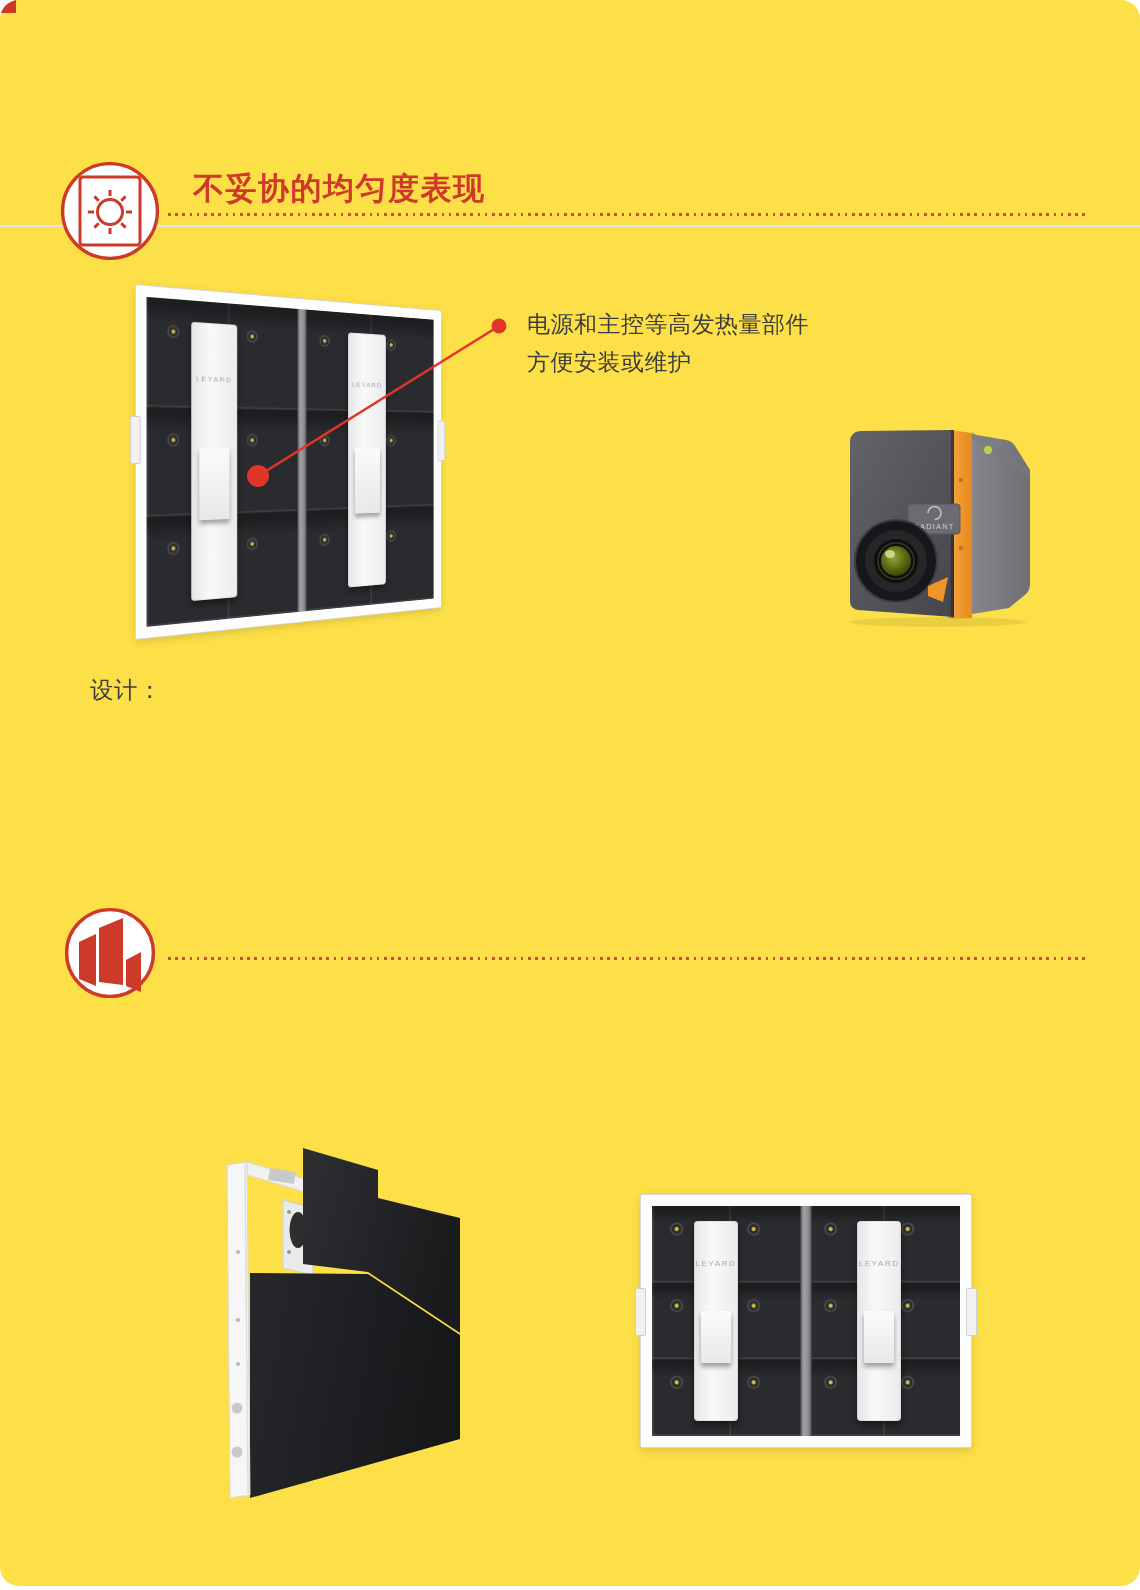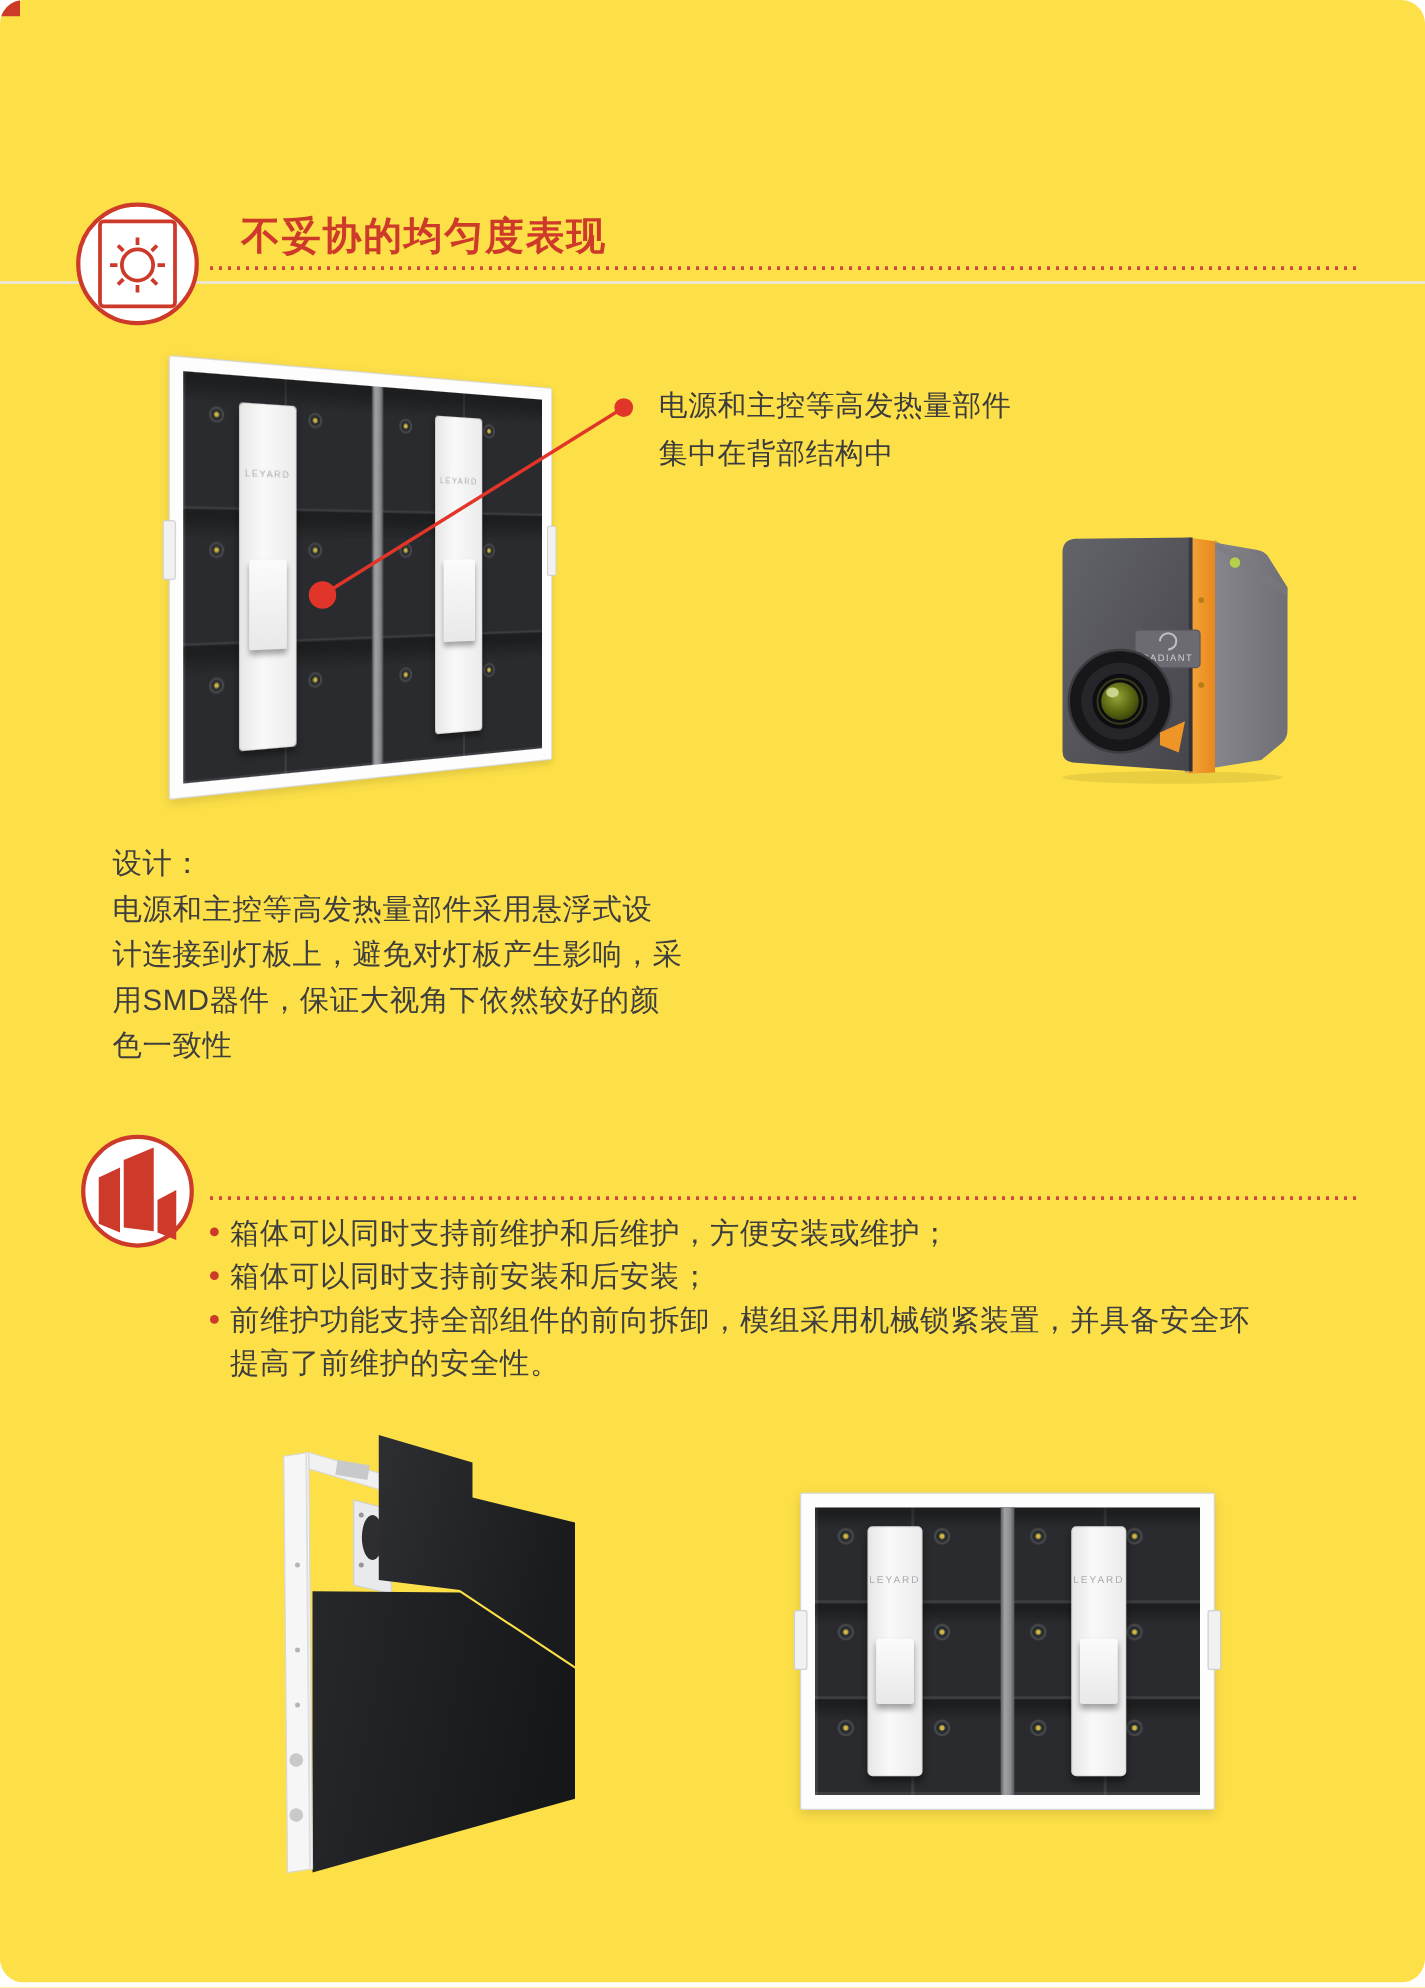--- a/index.html
+++ b/index.html
@@ -99,21 +99,21 @@
     <div class="latch latch-right"></div>
   </div>
 
   <svg class="abs" style="left:240px;top:300px;" width="280" height="190" viewBox="0 0 280 190">
     <line x1="18" y1="176" x2="259" y2="26" stroke="#e03528" stroke-width="2.6"></line>
     <circle cx="18" cy="176" r="11" fill="#e03528"></circle>
     <circle cx="259" cy="26" r="7.5" fill="#e03528"></circle>
   </svg>
 
   <div class="abs callout-text" style="left:527px;top:305px;width:340px;">电源和主控等高发热量部件
-集中在背部结构中</div>
+方便安装或维护</div>
 
   <svg class="abs" style="left:816px;top:418px;" width="232" height="212" viewBox="0 0 232 212">
     <defs>
       <linearGradient id="gFront" x1="0" y1="0" x2="1" y2="1">
         <stop offset="0" stop-color="#63636a"></stop>
           <stop offset="1" stop-color="#45454b"></stop>
       </linearGradient>
       <linearGradient id="gSide" x1="0" y1="0" x2="1" y2="0">
         <stop offset="0" stop-color="#8e8e94"></stop>
           <stop offset="1" stop-color="#6f6f75"></stop>
@@ -145,52 +145,33 @@
     <circle cx="80" cy="143" r="31" fill="#26262a"></circle>
     <circle cx="80" cy="143" r="22" fill="#0e0e10"></circle>
     <circle cx="80" cy="143" r="18" fill="none" stroke="#3a3a1e" stroke-width="1.5"></circle>
     <circle cx="80" cy="143" r="15" fill="url(#gGlass)"></circle>
     <ellipse cx="74" cy="136" rx="5" ry="4" fill="#d8e0a0" opacity="0.85"></ellipse>
     <polygon points="112,168 132,159 127,184 112,178" fill="#ef9426"></polygon>
   </svg>
 
   <div class="abs" style="left:90px;top:660px;width:505px;margin-top:12px;">
     <div class="body-text">设计：</div>
-    <div class="body-text">电源和主控等高发热量部件采用悬浮式设
-计连接到灯板上，避免对灯板产生影响，采
-用SMD器件，保证大视角下依然较好的颜
-色一致性</div>
   </div>
 
   <svg class="abs" style="left:63px;top:906px;" width="94" height="94" viewBox="0 0 94 94">
     <circle cx="47" cy="47" r="43.4" fill="#ffffff" stroke="#ce3a2a" stroke-width="3.4"></circle>
     <g fill="#ce3a2a">
       <polygon points="36,22 60,12 60,79 36,76"></polygon>
       <polygon points="16,36 33,28 33,80 16,73"></polygon>
       <polygon points="63,54 78,46 78,86 63,80"></polygon>
     </g>
   </svg>
 
   <div class="abs dotline" style="left:168px;top:957px;width:918px;"></div>
 
-  <ul class="abs bullets">
-    <li>
-      <span class="dot"></span>
-      <span class="btext">箱体可以同时支持前维护和后维护，方便安装或维护；</span>
-    </li>
-    <li>
-      <span class="dot"></span>
-      <span class="btext">箱体可以同时支持前安装和后安装；</span>
-    </li>
-    <li>
-      <span class="dot"></span>
-      <span class="btext">前维护功能支持全部组件的前向拆卸，模组采用机械锁紧装置，并具备安全环
-提高了前维护的安全性。</span>
-    </li>
-  </ul>
 
   <svg class="abs" style="left:213px;top:1110px;" width="258" height="396" viewBox="0 0 258 396">
     <defs>
       <linearGradient id="gU2" x1="0" y1="0" x2="1" y2="0.3">
         <stop offset="0" stop-color="#2e2f32"></stop>
           <stop offset="1" stop-color="#1a1b1d"></stop>
       </linearGradient>
       <linearGradient id="gL2" x1="0" y1="0" x2="1" y2="0.2">
         <stop offset="0" stop-color="#27282b"></stop>
           <stop offset="1" stop-color="#161719"></stop>

